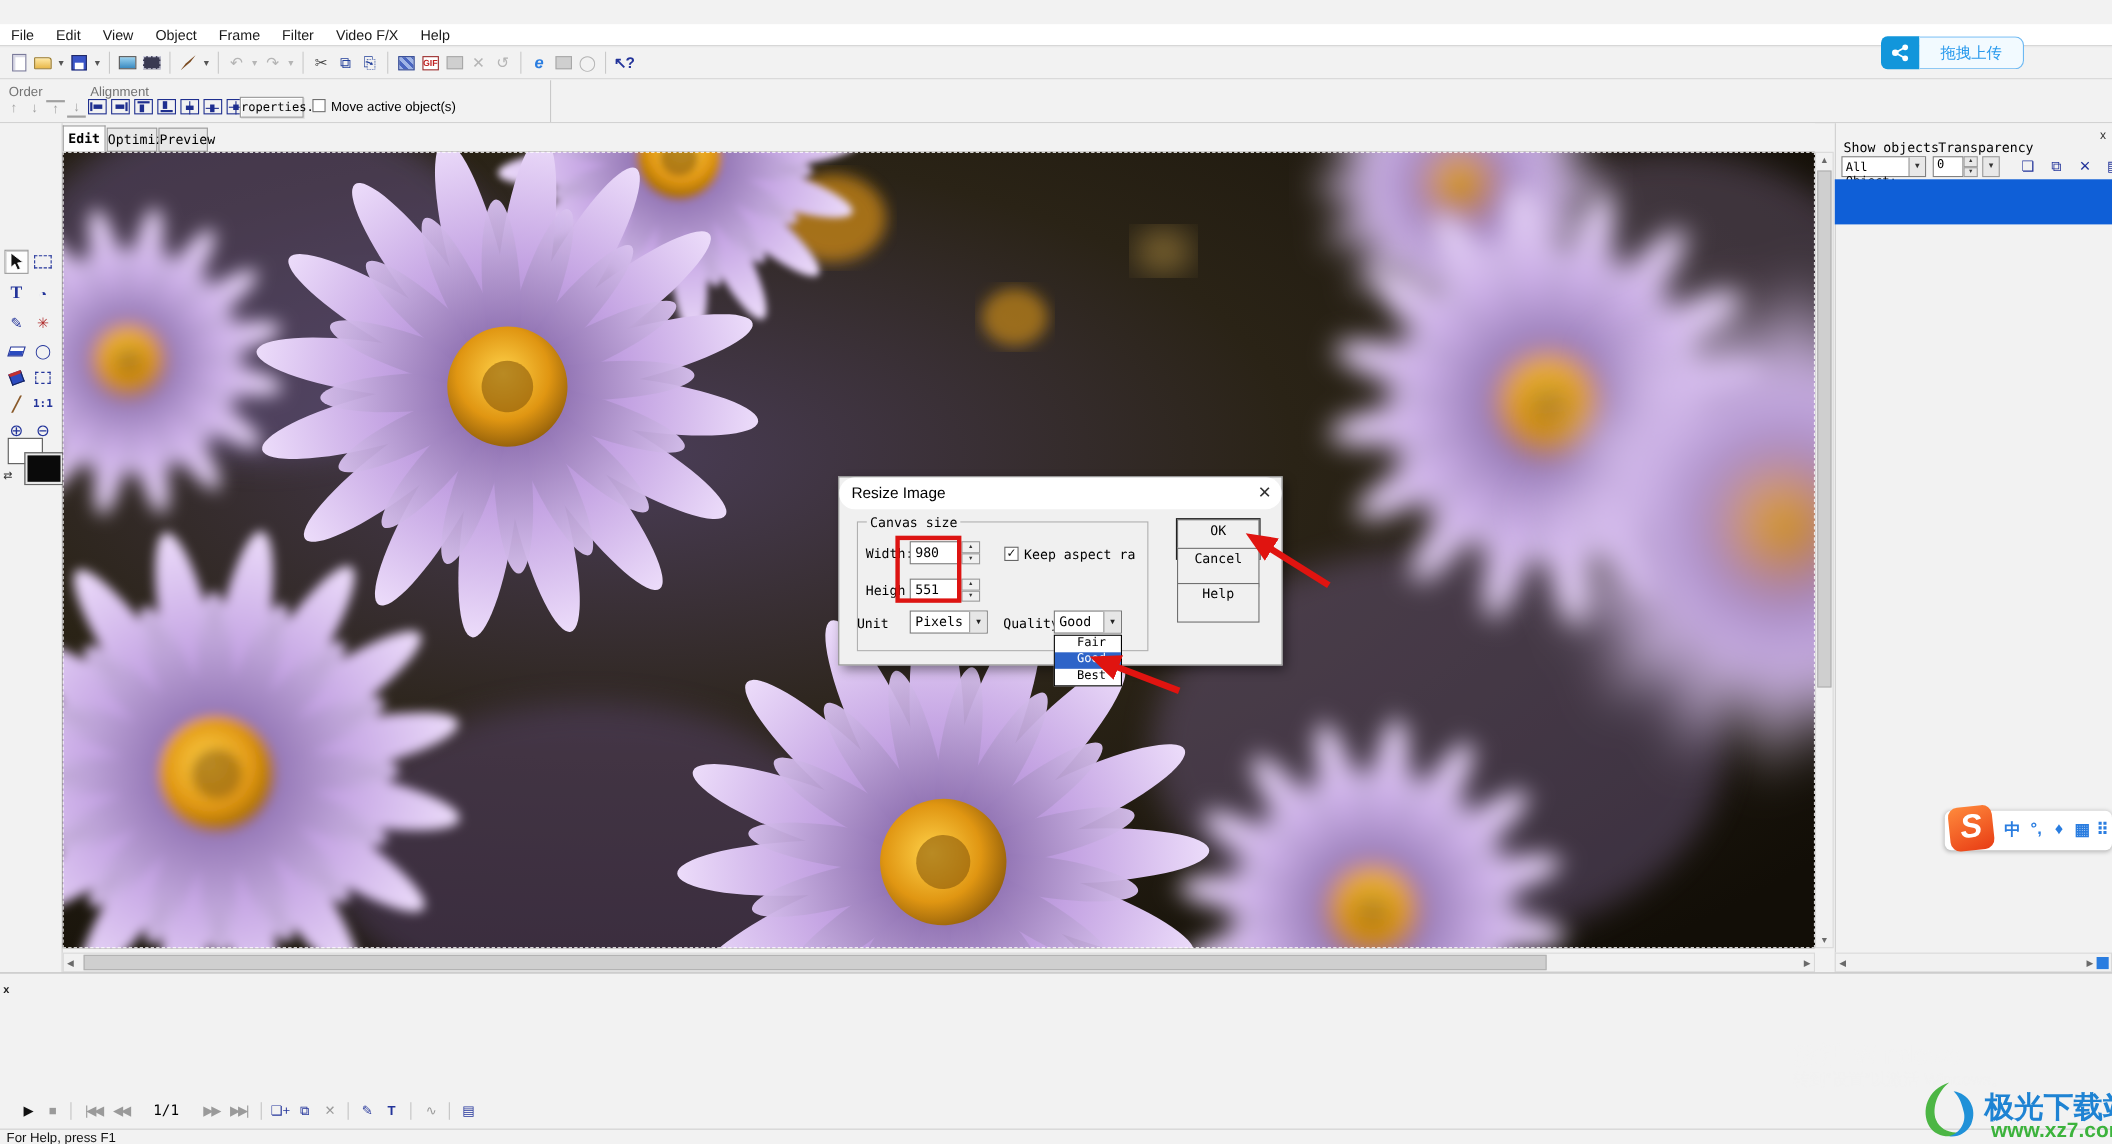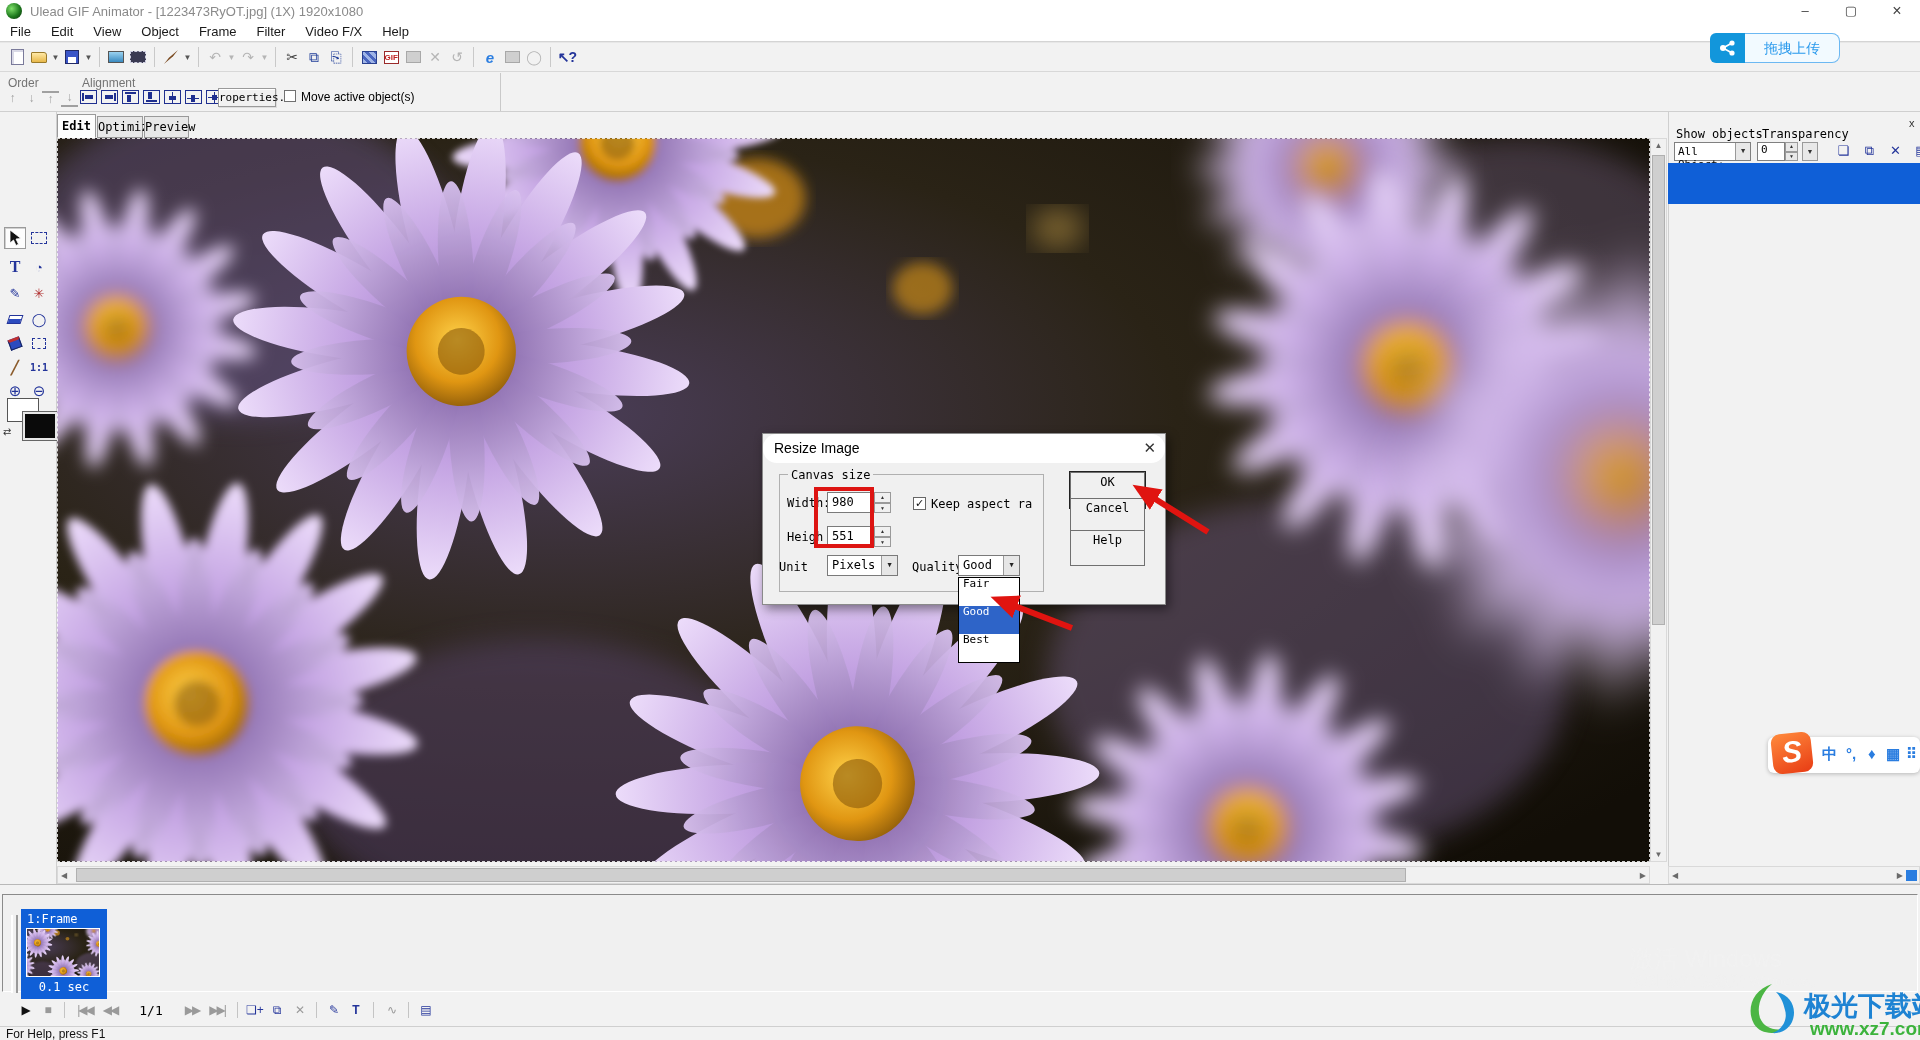--- a/index.html
+++ b/index.html
@@ -110,21 +110,21 @@
   .group { position:absolute; left:16px; top:40px; width:265px; height:118px; border:1px solid #b0b0b0; }
   .group-label { position:absolute; left:8px; top:-7px; background:#f0f0f0; padding:0 3px; font-size:12px;}
   .dlbl { position:absolute; font-size:12px; color:#000; }
   .dinput { position:absolute; width:46px; height:21px; background:#fff; border:1px solid #7a7a7a; font-size:12px; padding:2px 0 0 4px; overflow:hidden;}
   .dspin { position:absolute; width:17px; height:21px; display:flex; flex-direction:column; }
   .dspin span { flex:1; background:#f0f0f0; border:1px solid #9a9a9a; font-size:5px; color:#333; text-align:center; line-height:8px;}
   .dcombo { position:absolute; height:21px; background:#fff; border:1px solid #7a7a7a; font-size:12px; padding:2px 0 0 4px;}
   .dcombo .cbtn2 { position:absolute; right:0; top:0; bottom:0; width:16px; background:#e6e6e6; border-left:1px solid #9a9a9a;
      font-size:7px; line-height:18px; text-align:center; color:#222;}
   .dlist { position:absolute; left:195px; top:143px; width:62px; background:#fff; border:1px solid #000; z-index:55;}
-  .dlist div { height:28px; font-size:11px; padding-left:4px; line-height:12px;}
+  .dlist div { height:15px; font-size:11px; padding-left:20px; line-height:12px;}
   .dlist .sel { background:#2e64c8; color:#fff; }
   .dbtn { position:absolute; left:307px; width:75px; height:36px; background:#f0f0f0; border:1px solid #707070;
     font-size:12px; text-align:center; line-height:18px; }
   .dbtn.def { outline:1px solid #222; }
   .dchk { position:absolute; width:13px; height:13px; background:#fff; border:1px solid #666;
     font-size:11px; line-height:11px; text-align:center; color:#111;}
 
   
   .redrect { left:814px; top:487px; width:60px; height:61px; border:4px solid #dd1412; z-index:70; }
   .annot { left:0; top:0; z-index:72; pointer-events:none; }
@@ -245,27 +245,20 @@
       <use href="#daisy" transform="translate(560,5) rotate(40) scale(1.4)" filter="url(#b1)"></use>
       <use href="#daisy" transform="translate(140,565) rotate(-12) scale(1.9)" filter="url(#b1)"></use>
       <use href="#daisy" transform="translate(404,213) rotate(8) scale(1.95)"></use>
       <use href="#daisy" transform="translate(800,645) rotate(-25) scale(2.05)"></use>
     </symbol>
   </defs>
 </svg>
 
 <div id="app">
 
-  <div class="abs titlebar">
-    <div class="abs app-ico"></div>
-    <div class="abs title-txt">Ulead GIF Animator - [1223473RyOT.jpg] (1X) 1920x1080</div>
-    <div class="abs winbtn g-min" style="left:1782px"></div>
-    <div class="abs winbtn g-max" style="left:1828px"></div>
-    <div class="abs winbtn g-x" style="left:1874px; font-size:16px;"></div>
-  </div>
 
   <div class="abs menubar">
     <span class="menu-item">File</span>
     <span class="menu-item">Edit</span>
     <span class="menu-item">View</span>
     <span class="menu-item">Object</span>
     <span class="menu-item">Frame</span>
     <span class="menu-item">Filter</span>
     <span class="menu-item">Video F/X</span>
     <span class="menu-item">Help</span>
@@ -458,30 +451,20 @@
     
   </div>
   <div class="abs sb" style="left:1668px; top:866px; width:252px; height:18px;">
     <span class="sb-arrow g-lt" style="left:3px; top:4px;"></span>
     <span class="sb-arrow g-rt" style="right:16px; top:4px;"></span>
     <span class="abs" style="right:2px; top:3px; width:11px; height:11px; background:#2a7de0;"></span>
   </div>
 
   <div class="abs framepanel">
     <span class="abs" style="left:3px; top:10px; font-size:10px; color:#222; font-weight:bold;">x</span>
-    <div class="abs framewell">
-      <div class="abs grip"></div>
-      <div class="abs framecard">
-        <span class="abs mono" style="left:6px; top:3px; font-size:12px;">1:Frame</span>
-        <svg class="abs fc-thumb" viewBox="0 0 1592 723" preserveAspectRatio="xMidYMid slice">
-            <use href="#scene" width="1592" height="723"></use>
-          </svg>
-        <span class="abs mono" style="left:0; top:71px; width:86px; text-align:center; font-size:12px;">0.1 sec</span>
-      </div>
-    </div>
     <div class="playrow">
       <span class="pb black g-play" style="margin-left:14px;"></span>
       <span class="pb g-stop"></span>
       <span class="pbsep"></span>
       <span class="pb g-first" style="width:28px;"></span>
       <span class="pb g-prev"></span>
       <span class="mono" style="width:60px; text-align:center; font-size:13px;">1/1</span>
       <span class="pb g-next"></span>
       <span class="pb g-last" style="width:28px;"></span>
       <span class="pbsep"></span>

